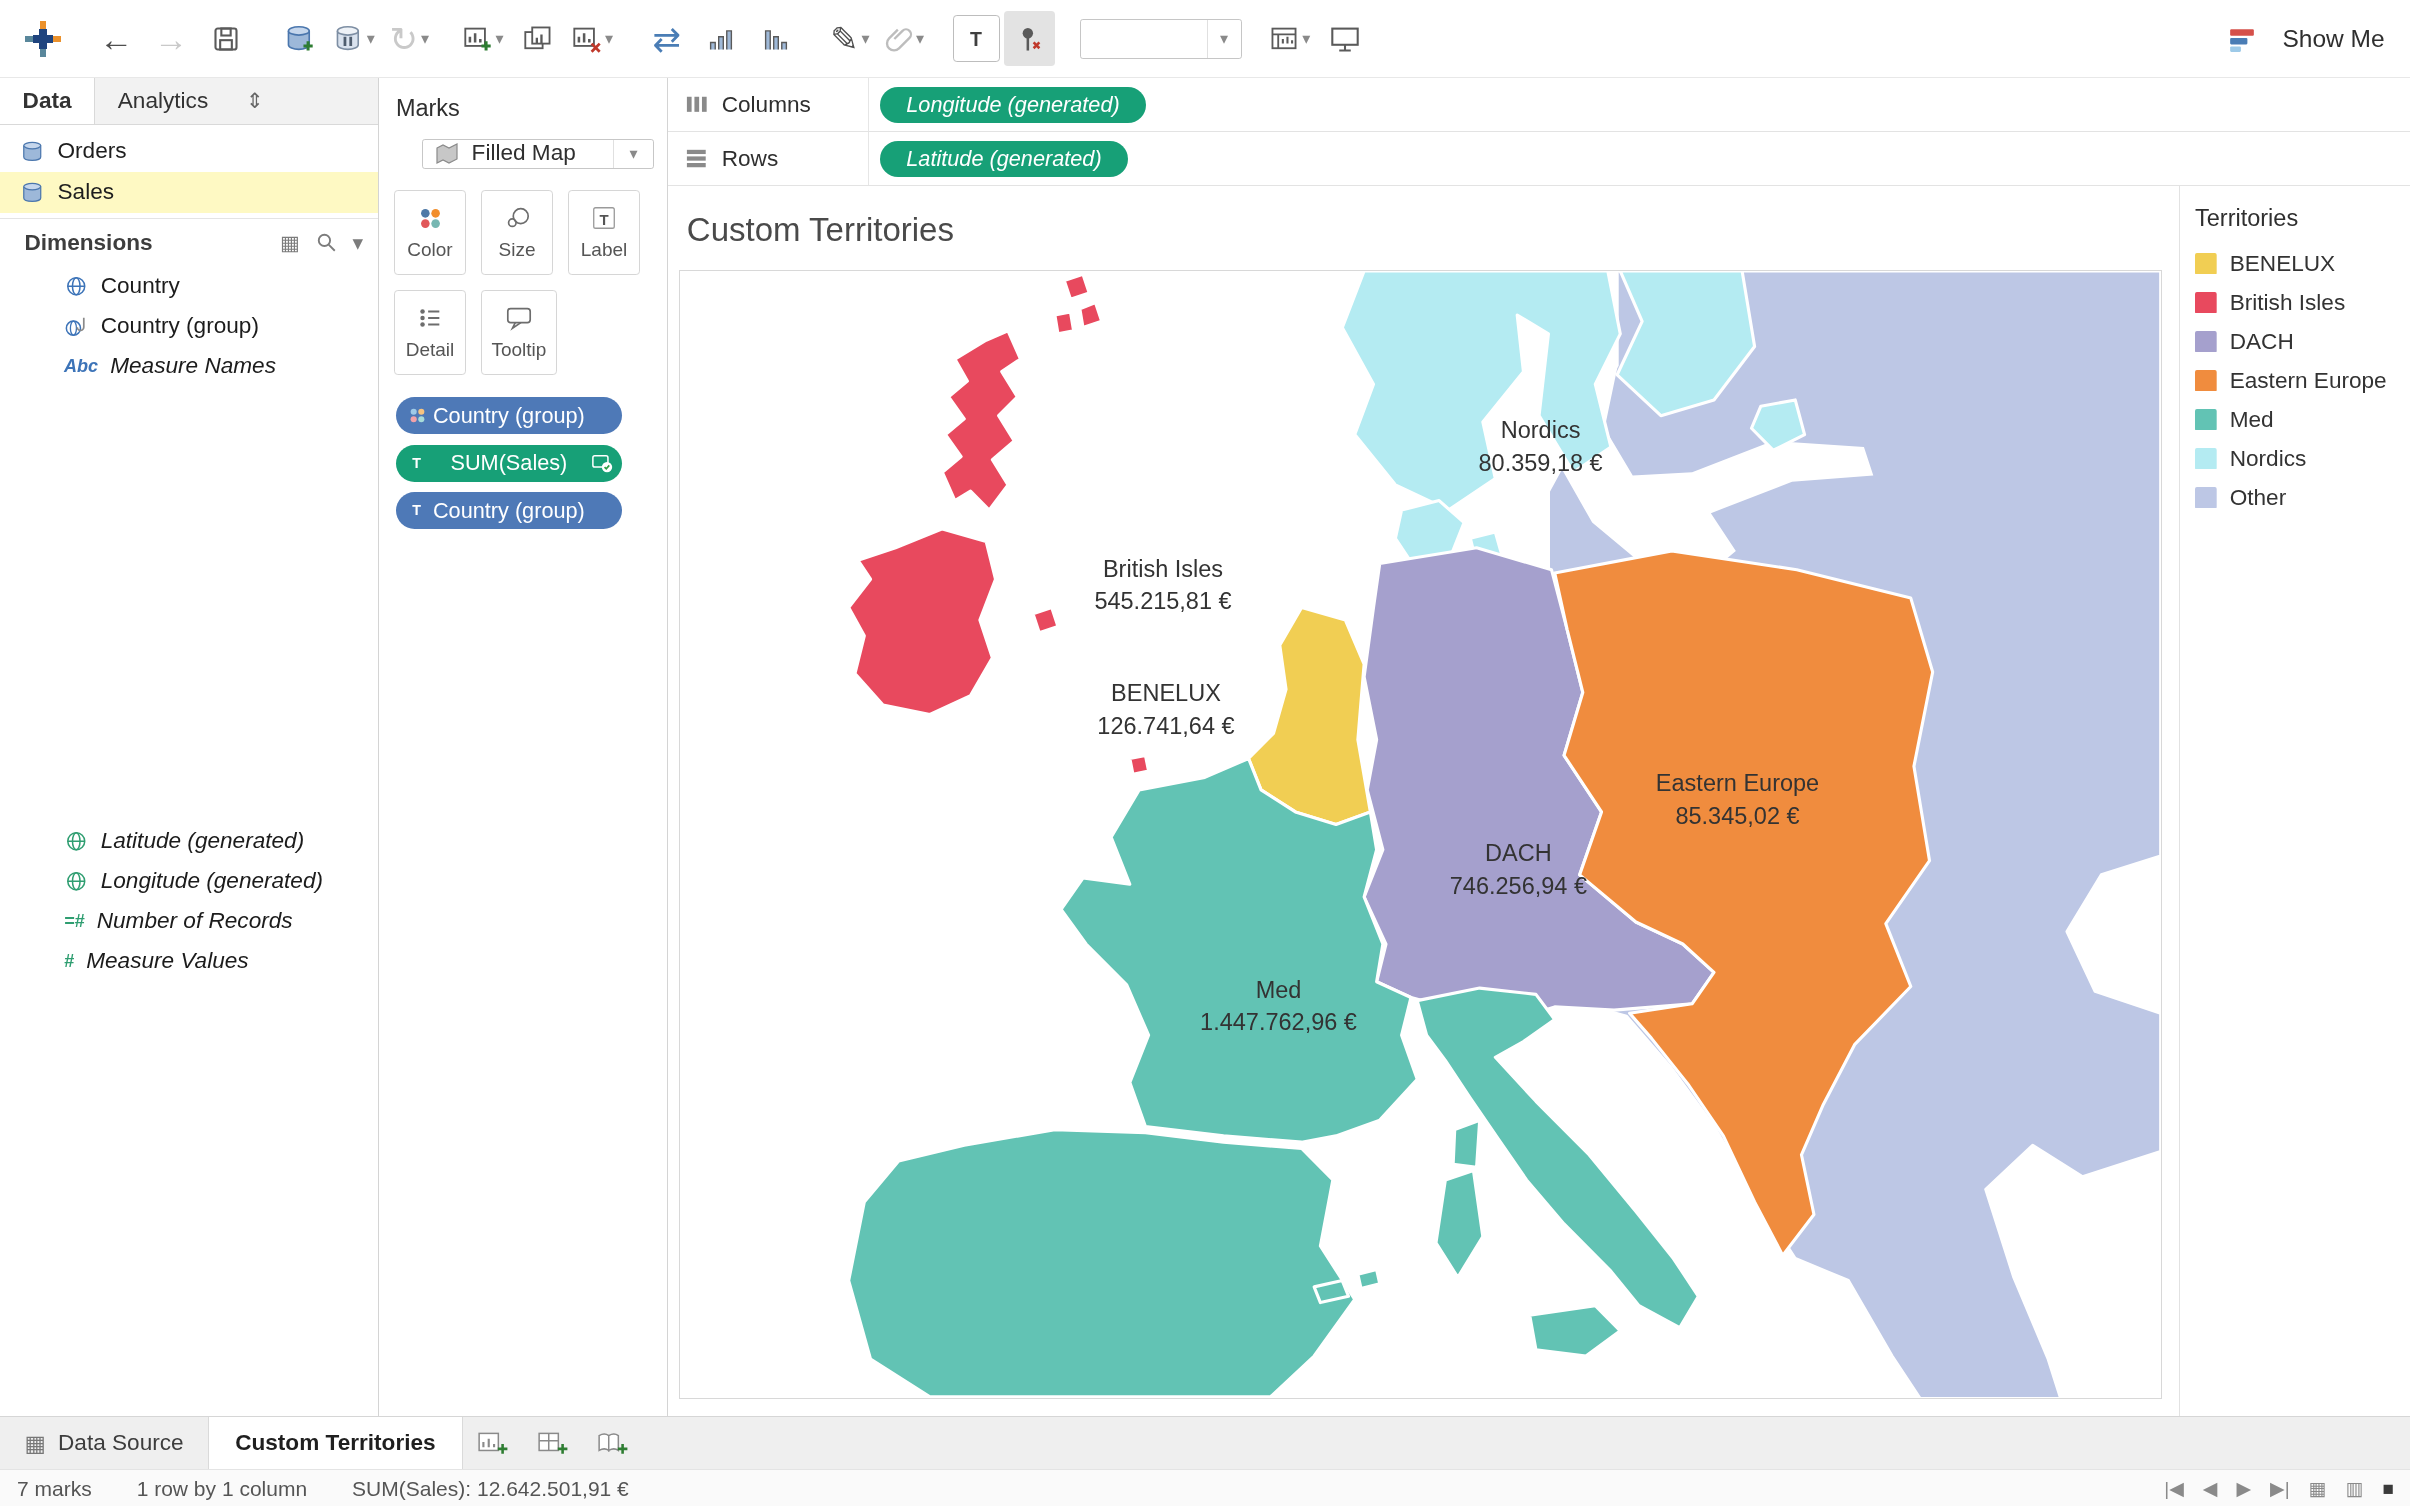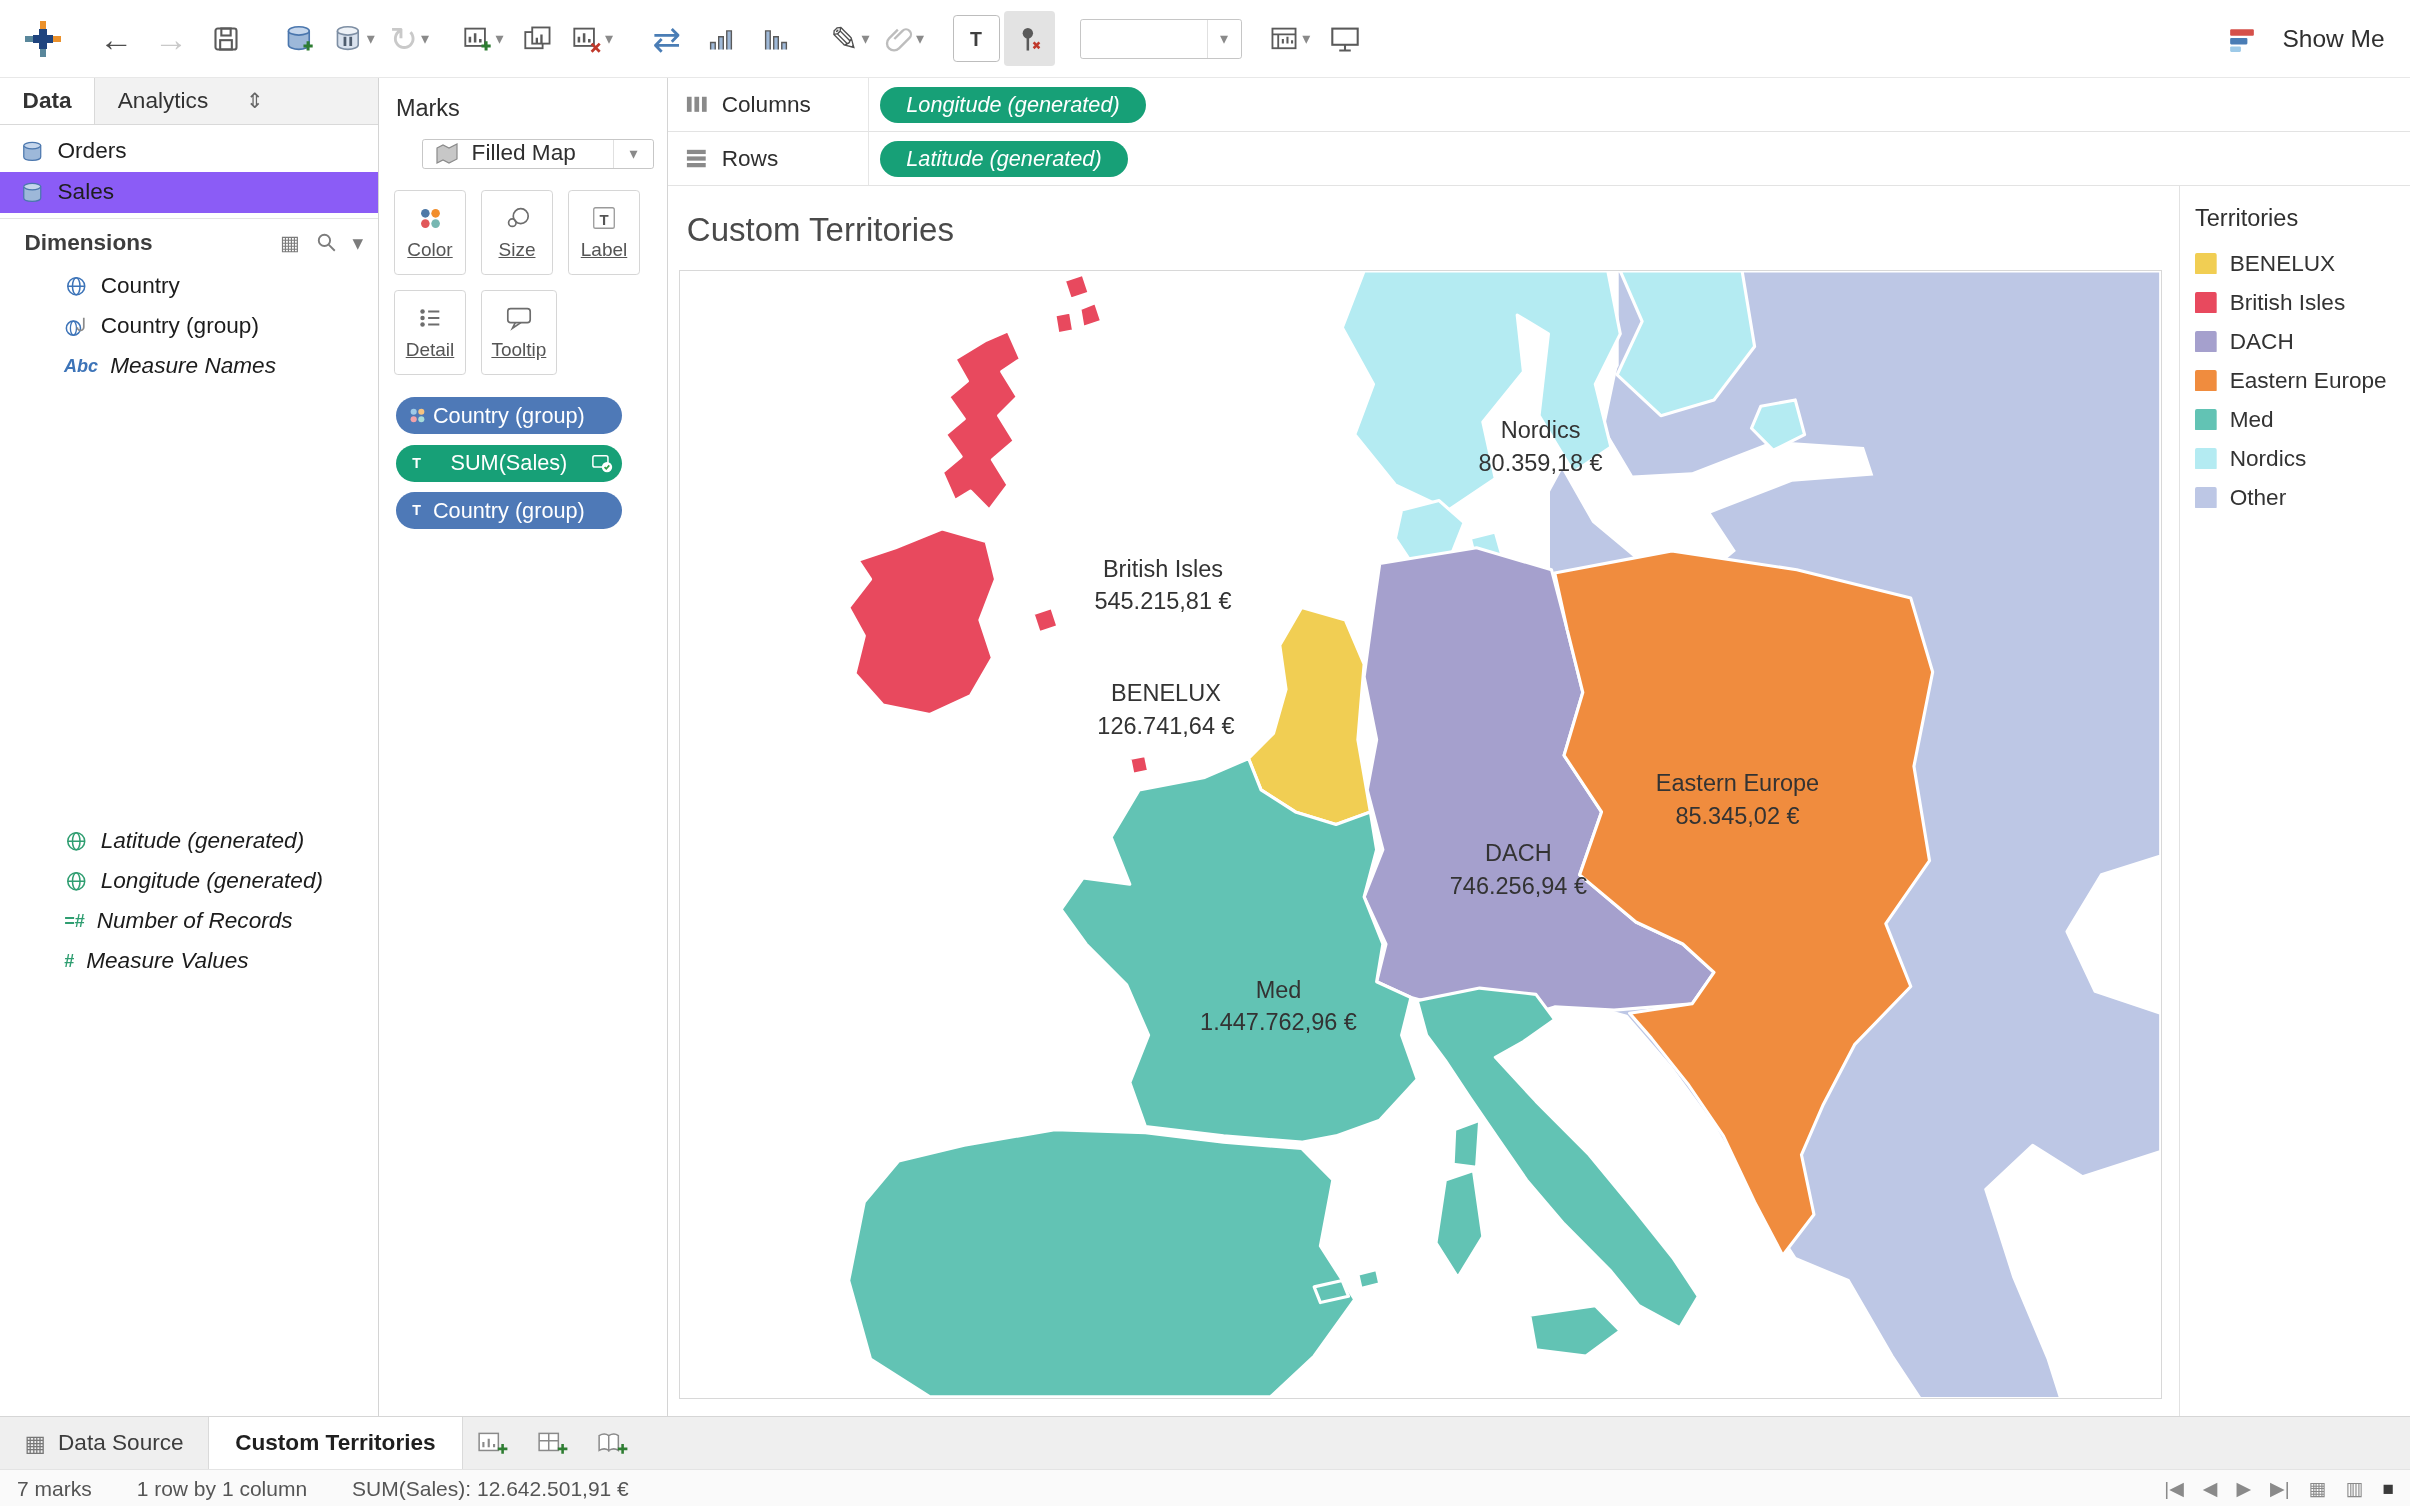--- a/index.html
+++ b/index.html
@@ -26,38 +26,38 @@
   .content { flex:1; display:flex; min-height:0; border-top:0.9px solid #e8e8e8; }
 
   
   .left-panel { width:379px; border-right:0.9px solid #d4d4d4; display:flex; flex-direction:column; background:#fff; }
   .pane-tabs { height:47px; display:flex; align-items:stretch; background:#f2f2f2; border-bottom:0.9px solid #d9d9d9; }
   .ptab { padding:0 22.6px; display:flex; align-items:center; font-size:22.6px; color:#333; }
   .ptab.active { background:#fff; font-weight:700; border-right:0.9px solid #d9d9d9; }
   .pane-swap { padding:0 15px; display:flex; align-items:center; font-size:21px; color:#666; }
   .ds-rows { padding:5.6px 0; border-bottom:0.9px solid #e4e4e4; }
   .ds-row { height:41px; display:flex; align-items:center; gap:13px; padding-left:20px; font-size:22.6px; color:#1e1e1e; }
-  .ds-row.selected { background:#8b5cf6; }
+  .ds-row.selected { background:#fef9c3; }
   .sec-header { height:47px; display:flex; align-items:center; padding:0 15px 0 24.5px; font-size:22.6px; font-weight:700; color:#3d3d3d; }
   .sec-icons { margin-left:auto; display:flex; align-items:center; gap:15px; color:#7c7c7c; font-size:21px; }
   .field-row { height:40px; display:flex; align-items:center; gap:12.2px; padding-left:64px; font-size:22.6px; color:#1c1c1c; white-space:nowrap; }
   .field-row.italic { font-style:italic; }
   .measures-sec { margin-top:435px; }
   .txt-icon { font-size:18px; font-weight:700; }
   .txt-icon.blue { color:#3d74b8; }
   .txt-icon.green { color:#2f9e71; }
 
   
   .marks-panel { width:289px; border-right:0.9px solid #d4d4d4; padding:15px 13px 0 15px; background:#fff; }
   .marks-title { font-size:23.5px; color:#2f2f2f; margin:1.9px 0 17px 1.9px; }
   .marktype { height:30px; border:0.9px solid #c7c7c7; border-radius:2.8px; display:flex; align-items:flex-start; gap:11.3px; padding-left:11.3px; font-size:22.6px; color:#2f2f2f;margin-left:28px; }
   .marktype .dd { margin-left:auto; width:40px; align-self:stretch; border-left:0.9px solid #e0e0e0; display:flex; align-items:center; justify-content:center; }
   .mark-btns { display:flex; flex-wrap:wrap; gap:15px 15px; margin:21px 0 22.6px; width:256px; }
   .mbtn { min-width:72px; height:85px; border:0.9px solid #d6d6d6; border-radius:3.8px; display:flex; flex-direction:column; align-items:center; justify-content:center; gap:7.5px; padding:0 9.4px; background:#fff; }
-  .mbtn .mlabel { font-size:19px; color:#555;text-decoration:underline; }
+  .mbtn .mlabel { font-size:19px; color:#555; }
   .marks-pills { display:flex; flex-direction:column; gap:10.4px; width:226px; margin-left:1.9px; }
   .pill { height:37px; border-radius:19px; display:flex; align-items:center; justify-content:center; color:#fff; font-size:21.7px; position:relative; white-space:nowrap; }
   .pill.blue { background:#4e79b7; }
   .pill.green { background:#17a077; }
   .pill .pleft { position:absolute; left:11.3px; display:flex; align-items:center; }
   .pill .pright { position:absolute; right:8.5px; display:flex; align-items:center; }
   .pill.gen { font-style:italic; }
 
   
   .view-col { flex:1; display:flex; flex-direction:column; min-width:0; }

